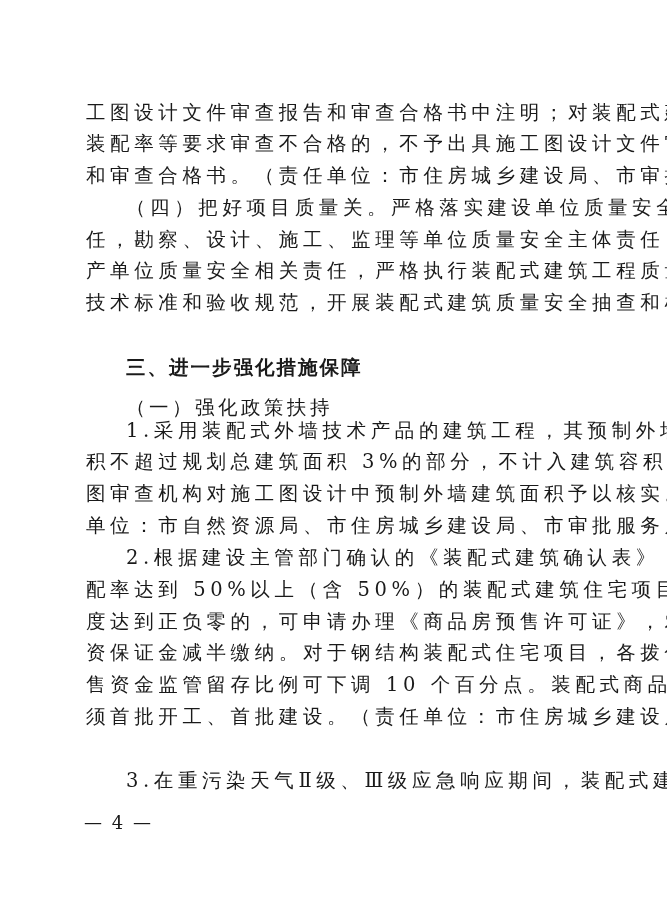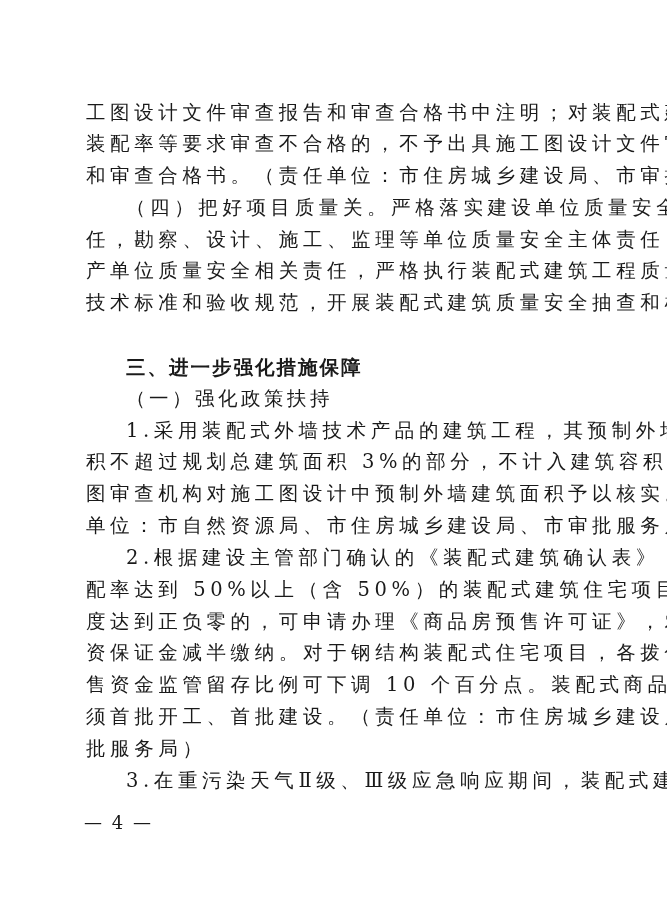--- a/index.html
+++ b/index.html
@@ -5,21 +5,21 @@
   html, body { margin: 0; padding: 0; background: #ffffff; }
   body { width: 667px; height: 919px; position: relative; overflow: hidden;
          font-family: "DejaVu Serif", "Liberation Serif", serif; color: #1a1a1a; }
   .page { position: absolute; left: 0; top: 0; width: 667px; height: 919px; background: #fff; }
   .line { position: absolute; left: 86px; width: 496px; font-size: 19.5px; line-height: 24px;
           white-space: nowrap; letter-spacing: 4.6px; text-align: justify; text-align-last: justify; }
   .line.last { text-align-last: left; }
   .indent { left: 126px; width: 456px; }
   .heading { font-family: Liberation Sans, sans-serif; font-weight: bold;
              letter-spacing: 2px; text-align-last: left; }
-  .sub { text-align-last: left; letter-spacing: 3.5px; }
+  .sub { text-align-last: left; letter-spacing: 3.5px; margin-top: 9px; }
   .pagenum { position: absolute; left: 84px; top: 811px; font-size: 18px; line-height: 24px;
              letter-spacing: 2px; white-space: nowrap; }
 </style>
 </head>
 <body>
 
 <div class="page">
   <div class="line" style="top:101px">工图设计文件审查报告和审查合格书中注明；对装配式建筑项目</div>
   <div class="line" style="top:132px">装配率等要求审查不合格的，不予出具施工图设计文件审查报告</div>
   <div class="line" style="top:164px">和审查合格书。（责任单位：市住房城乡建设局、市审批服务局）</div>
@@ -32,16 +32,15 @@
   <div class="line indent" style="top:419px">1.采用装配式外墙技术产品的建筑工程，其预制外墙建筑面</div>
   <div class="line" style="top:450px">积不超过规划总建筑面积 3%的部分，不计入建筑容积率。施工</div>
   <div class="line" style="top:482px">图审查机构对施工图设计中预制外墙建筑面积予以核实。（责任</div>
   <div class="line last" style="top:514px">单位：市自然资源局、市住房城乡建设局、市审批服务局）</div>
   <div class="line indent" style="top:546px">2.根据建设主管部门确认的《装配式建筑确认表》，单体装</div>
   <div class="line" style="top:578px">配率达到 50%以上（含 50%）的装配式建筑住宅项目，施工进</div>
   <div class="line" style="top:610px">度达到正负零的，可申请办理《商品房预售许可证》，农民工工</div>
   <div class="line" style="top:641px">资保证金减半缴纳。对于钢结构装配式住宅项目，各拨付节点预</div>
   <div class="line" style="top:673px">售资金监管留存比例可下调 10 个百分点。装配式商品房楼栋必</div>
   <div class="line" style="top:705px">须首批开工、首批建设。（责任单位：市住房城乡建设局，市审</div>
-  <div class="line last" style="top:737px">批服务局）</div>
   <div class="line indent" style="top:769px">3.在重污染天气Ⅱ级、Ⅲ级应急响应期间，装配式建筑项目</div>
   <div class="pagenum">— 4 —</div>
 </div>
 
 </body></html>

